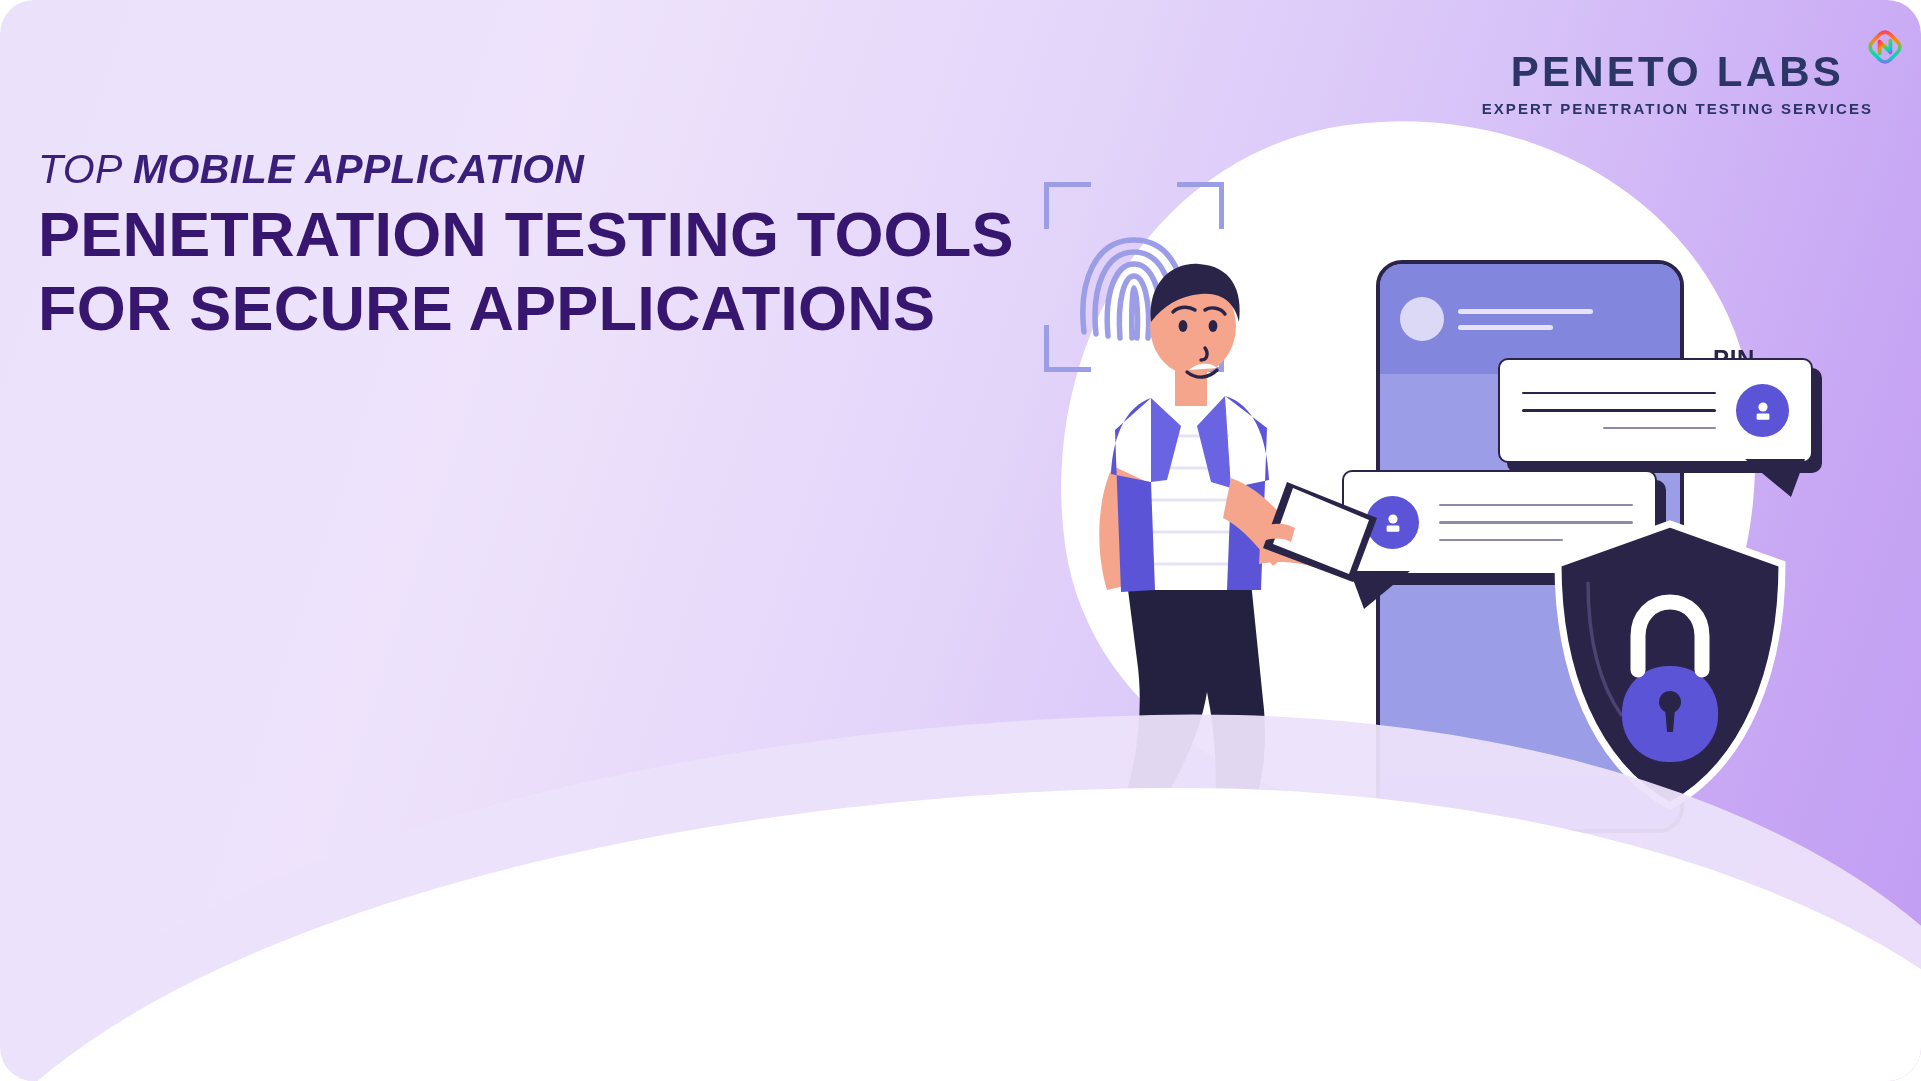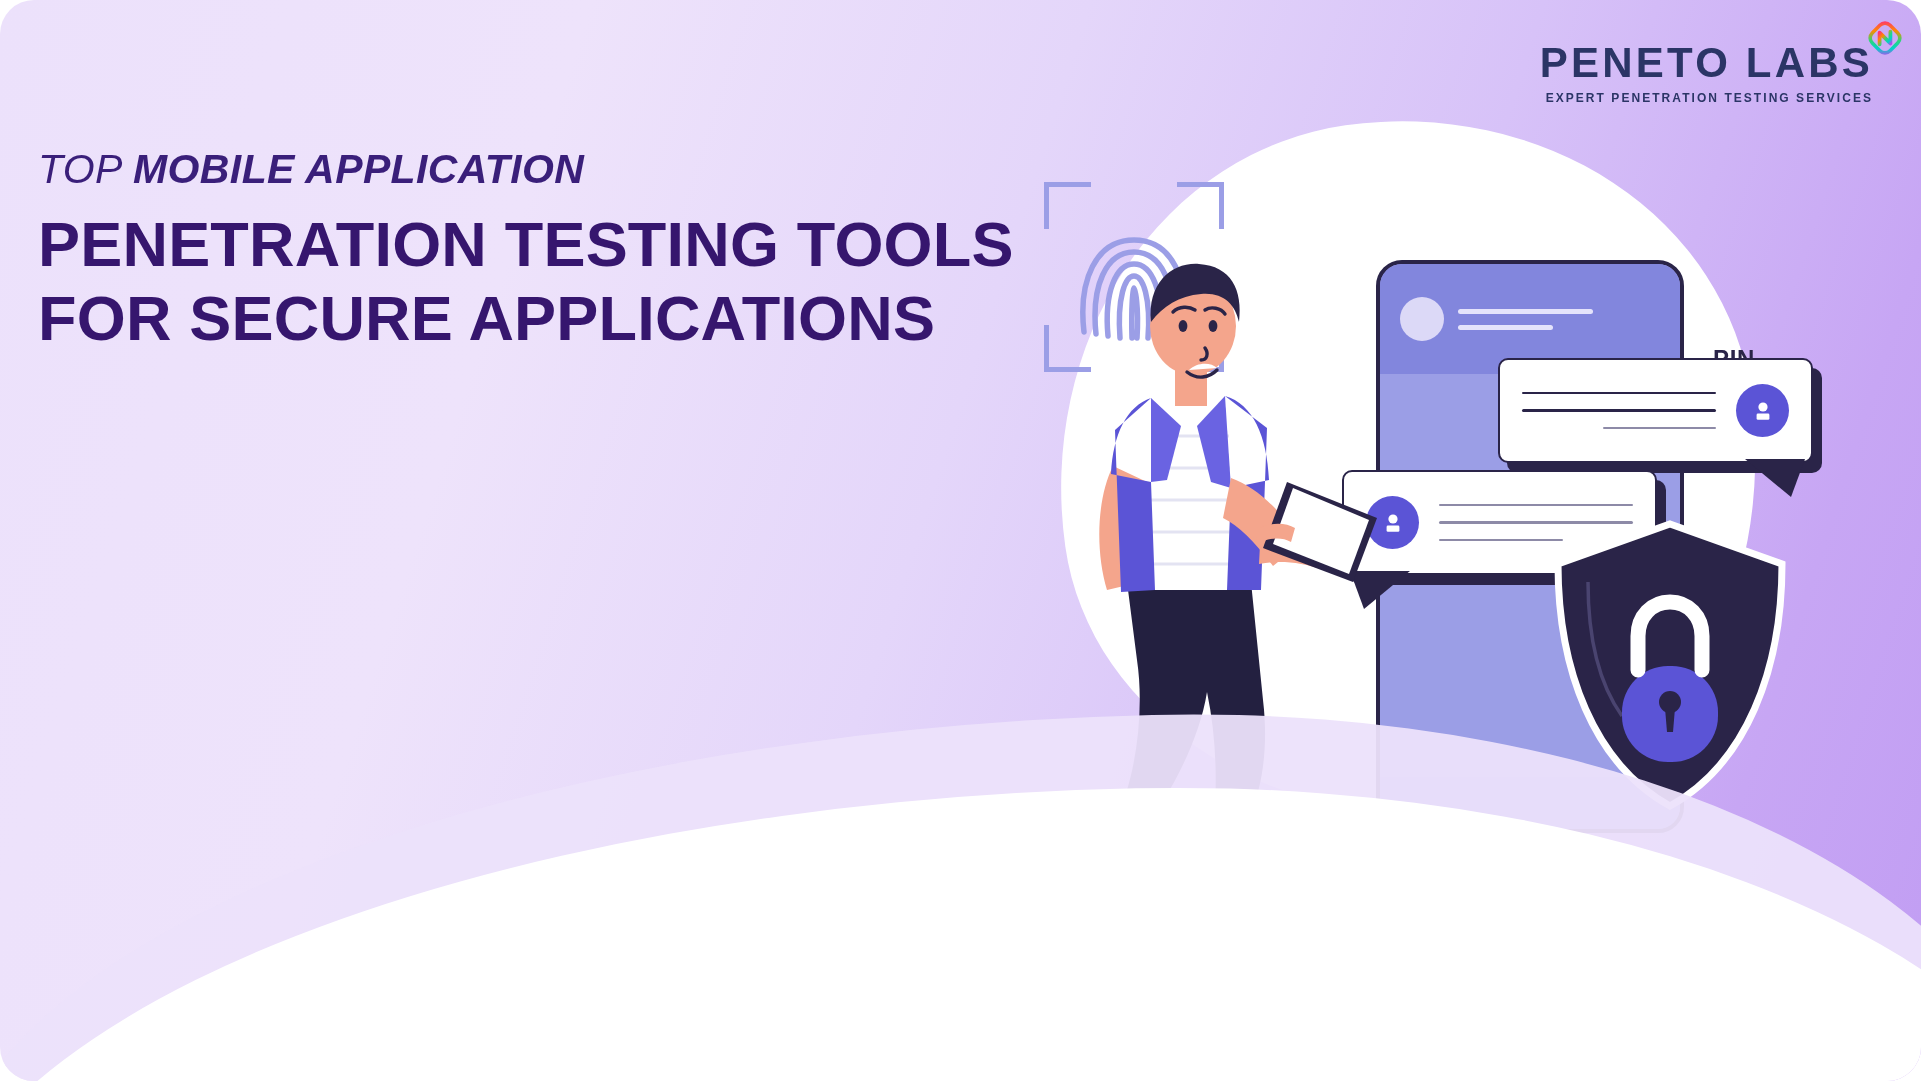--- a/index.html
+++ b/index.html
@@ -41,50 +41,50 @@
   }
   .wave-white{
     position:absolute;left:-80px;bottom:-120px;width:2180px;height:470px;
     background:#ffffff;
     border-radius:56% 44% 0 0 / 100% 100% 0 0;
     transform:translateY(60px) rotate(-1.2deg);
   }
 
   
   .logo{
-    position:absolute;right:48px;top:42px;
-    text-align:right;
+    position:absolute;right:48px;top:51px;
+    text-align:center;
   }
   .logo-word{
     font-size:42px;font-weight:700;letter-spacing:3.2px;
     color:#2b3566;line-height:1;
     white-space:nowrap;
     display:inline-block;
     position:relative;
   }
   .logo-mark{
     position:absolute;right:-30px;top:-22px;
     width:36px;height:36px;
   }
   .logo-tag{
     margin-top:7px;
-    font-size:12px;font-weight:700;letter-spacing:2.05px;
+    font-size:15px;font-weight:700;letter-spacing:2.05px;
     color:#2b3566;white-space:nowrap;
   }
 
   
   .copy{position:absolute;left:38px;top:148px;width:1000px;}
   .eyebrow{
     font-size:41px;line-height:1.05;color:#3a1f7a;
     font-style:italic;font-weight:400;letter-spacing:.4px;
     white-space:nowrap;
   }
   .eyebrow b{font-weight:700;}
   .headline{
-    margin-top:16px;
+    margin-top:6px;
     font-size:63px;line-height:1.18;
     font-weight:700;color:#36166e;letter-spacing:.2px;
     text-transform:uppercase;
   }
   .subcopy{
     margin-top:28px;
     font-size:35px;line-height:1.28;
     color:#3a2070;font-weight:400;
     max-width:790px;
   }

